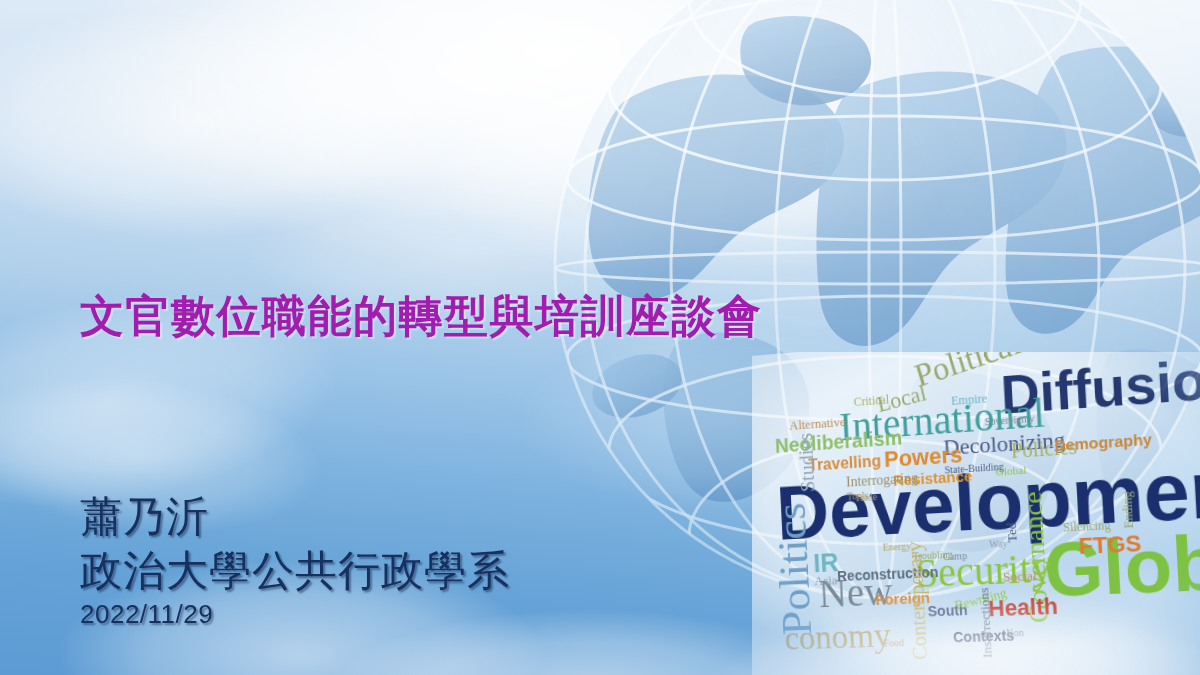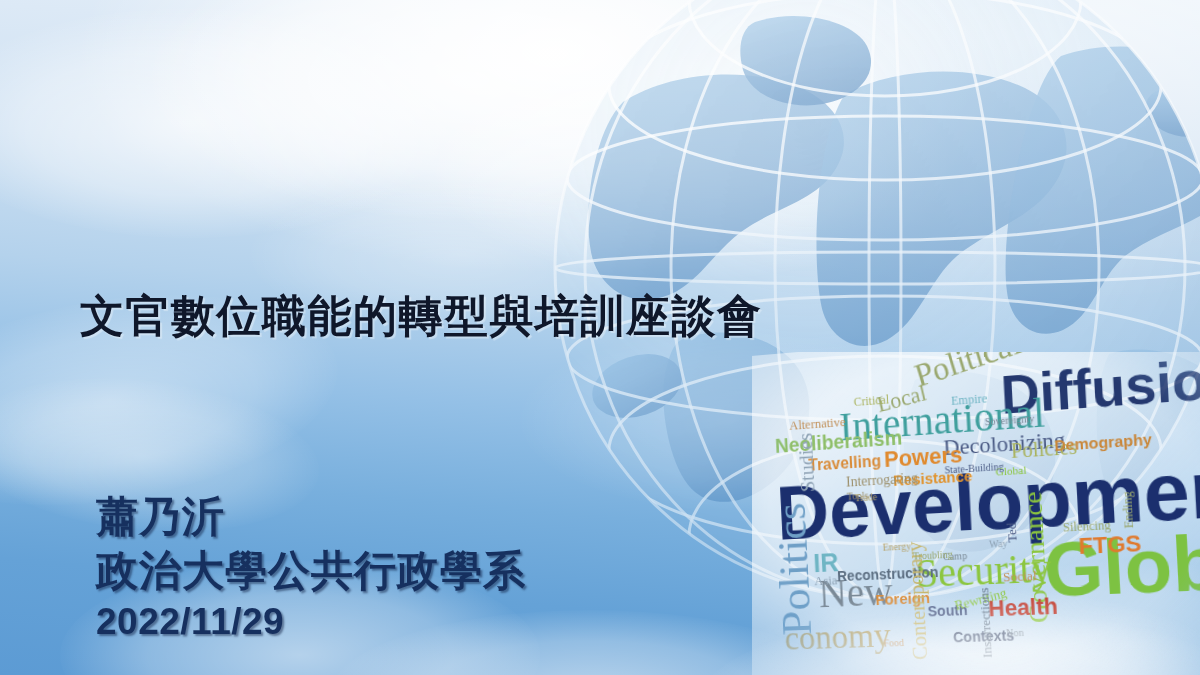--- a/index.html
+++ b/index.html
@@ -89,44 +89,43 @@
     left: 80px;
     top: 288px;
     z-index: 6;
   }
   .subtitle-line {
     font-family: "Liberation Sans", "DejaVu Sans", sans-serif;
     font-weight: 700;
     font-size: 44px;
     line-height: 1.26;
     letter-spacing: 1.5px;
-    color: #0f172a;
+    color: #a21caf;
     text-shadow: 2px 2px 1px rgba(255,255,255,.35);
     white-space: nowrap;
   }
 
   .author-block {
     position: absolute;
     left: 80px;
     top: 490px;
     z-index: 6;
   }
   .author-line {
     font-family: "Liberation Sans", "DejaVu Sans", sans-serif;
-    font-weight: 700;
+    font-weight: 400;
     font-size: 42px;
     line-height: 1.28;
     letter-spacing: 1px;
     color: #16305f;
     text-shadow: 2px 2px 2px rgba(10,25,60,.45);
     white-space: nowrap;
-    margin-left: 16px;
   }
   .author-line.date {
-    font-size: 37px;
+    font-size: 26px;
     letter-spacing: 0.5px;
   }
 
   
   .wordcloud {
     position: absolute;
     left: 752px;
     top: 352px;
     width: 452px;
     height: 330px;

